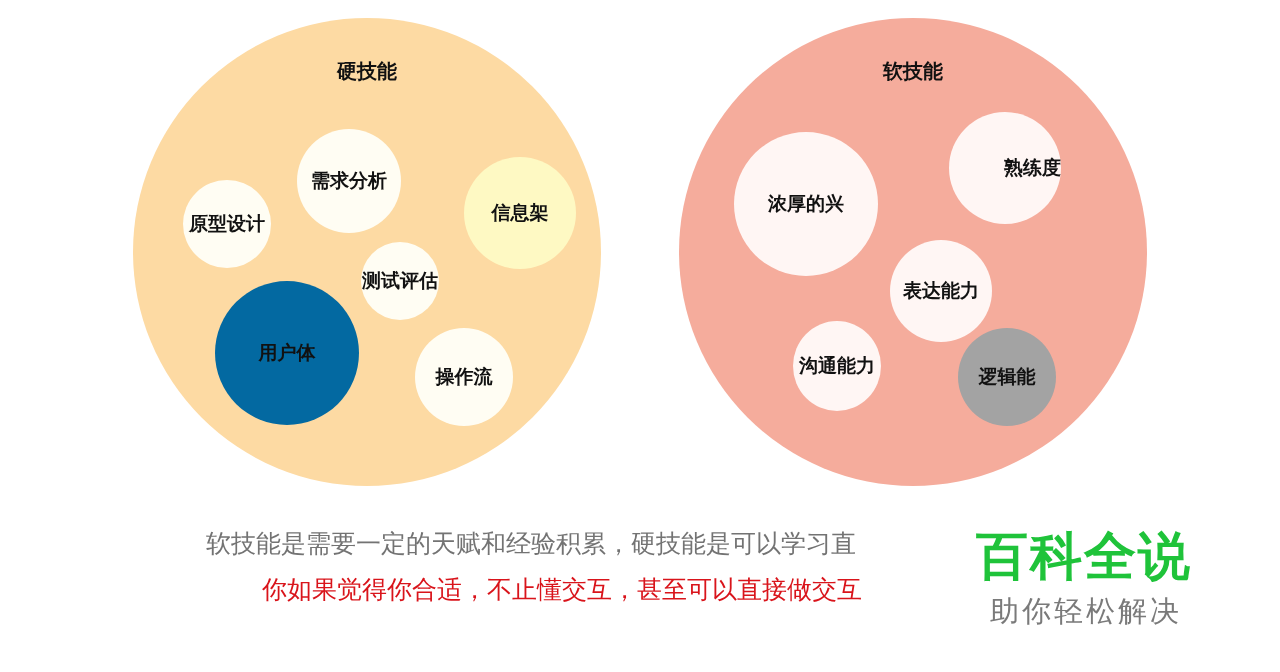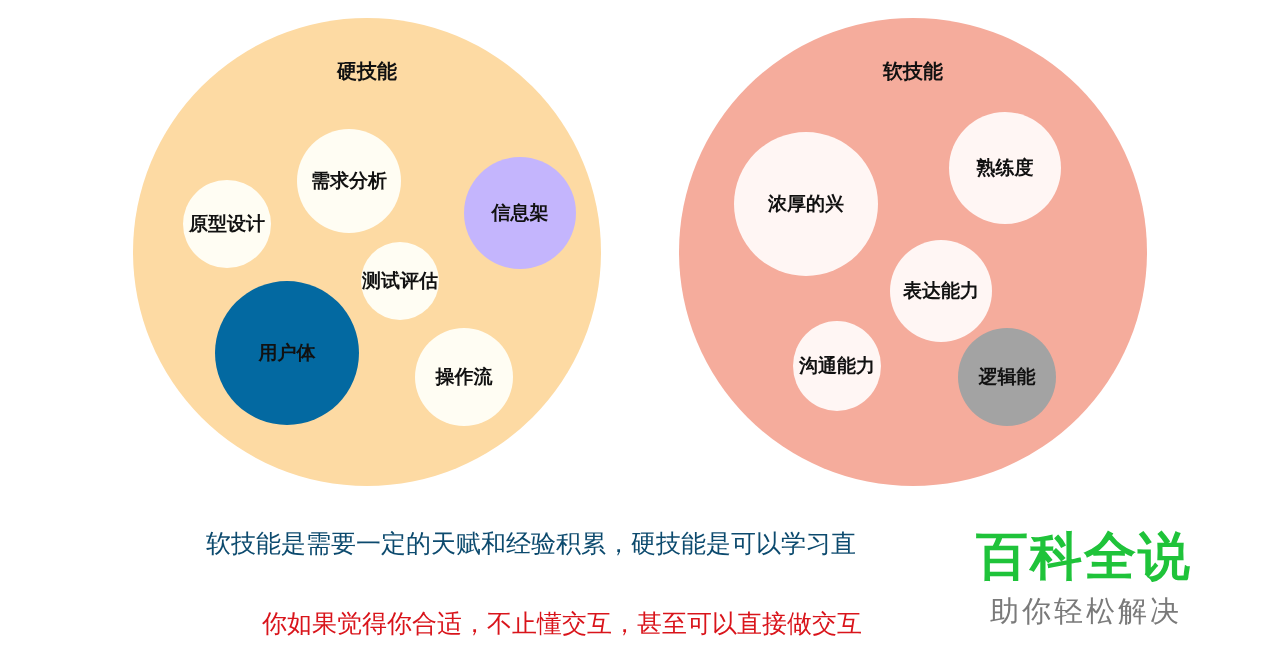--- a/index.html
+++ b/index.html
@@ -38,49 +38,49 @@
 
 <div class="big" style="left:133px; top:18px; width:468px; height:468px; background:#fddaa3;"></div>
 <div class="big-title" style="left:367px; top:58px;">硬技能</div>
 
 <div class="bubble" style="left:297px; top:129px; width:104px; height:104px; background:#fffdf3;">
   <span>需求分析</span>
 </div>
 <div class="bubble" style="left:183px; top:180px; width:88px; height:88px; background:#fffdf3;">
   <span>原型设计</span>
 </div>
-<div class="bubble" style="left:464px; top:157px; width:112px; height:112px; background:#c4b5fd;">
+<div class="bubble" style="left:464px; top:157px; width:112px; height:112px; background:#fef9c3;">
   <span>信息架</span>
 </div>
 <div class="bubble" style="left:361px; top:242px; width:78px; height:78px; background:#fffdf3;">
   <span>测试评估</span>
 </div>
 <div class="bubble" style="left:215px; top:281px; width:144px; height:144px; background:#0369a1;">
   <span>用户体</span>
 </div>
 <div class="bubble" style="left:415px; top:328px; width:98px; height:98px; background:#fffdf3;">
   <span>操作流</span>
 </div>
 
 <div class="big" style="left:679px; top:18px; width:468px; height:468px; background:#f5ac9c;"></div>
 <div class="big-title" style="left:913px; top:58px;">软技能</div>
 
 <div class="bubble" style="left:734px; top:132px; width:144px; height:144px; background:#fff6f4;justify-content:center;">
   <span>浓厚的兴</span>
 </div>
-<div class="bubble" style="left:949px; top:112px; width:112px; height:112px; background:#fff6f4;">
+<div class="bubble" style="left:949px; top:112px; width:112px; height:112px; background:#fff6f4;justify-content:flex-end;">
   <span>熟练度</span>
 </div>
 <div class="bubble" style="left:890px; top:240px; width:102px; height:102px; background:#fff6f4;">
   <span>表达能力</span>
 </div>
 <div class="bubble" style="left:793px; top:321px; width:88px; height:90px; background:#fff6f4;">
   <span>沟通能力</span>
 </div>
 <div class="bubble" style="left:958px; top:328px; width:98px; height:98px; background:#a3a3a3;">
   <span>逻辑能</span>
 </div>
 
-<div class="caption" style="left:206px; top:527px; color:#0c4a6e;">软技能是需要一定的天赋和经验积累，硬技能是可以学习直</div>
-<div class="caption" style="left:262px; top:607px; color:#d9141b;">你如果觉得你合适，不止懂交互，甚至可以直接做交互</div>
+<div class="caption" style="left:206px; top:527px; color:#737373;">软技能是需要一定的天赋和经验积累，硬技能是可以学习直</div>
+<div class="caption" style="left:262px; top:573px; color:#d9141b;">你如果觉得你合适，不止懂交互，甚至可以直接做交互</div>
 
 <div class="logo-main">百科全说</div>
 <div class="logo-sub">助你轻松解决</div>
 
 </body></html>

